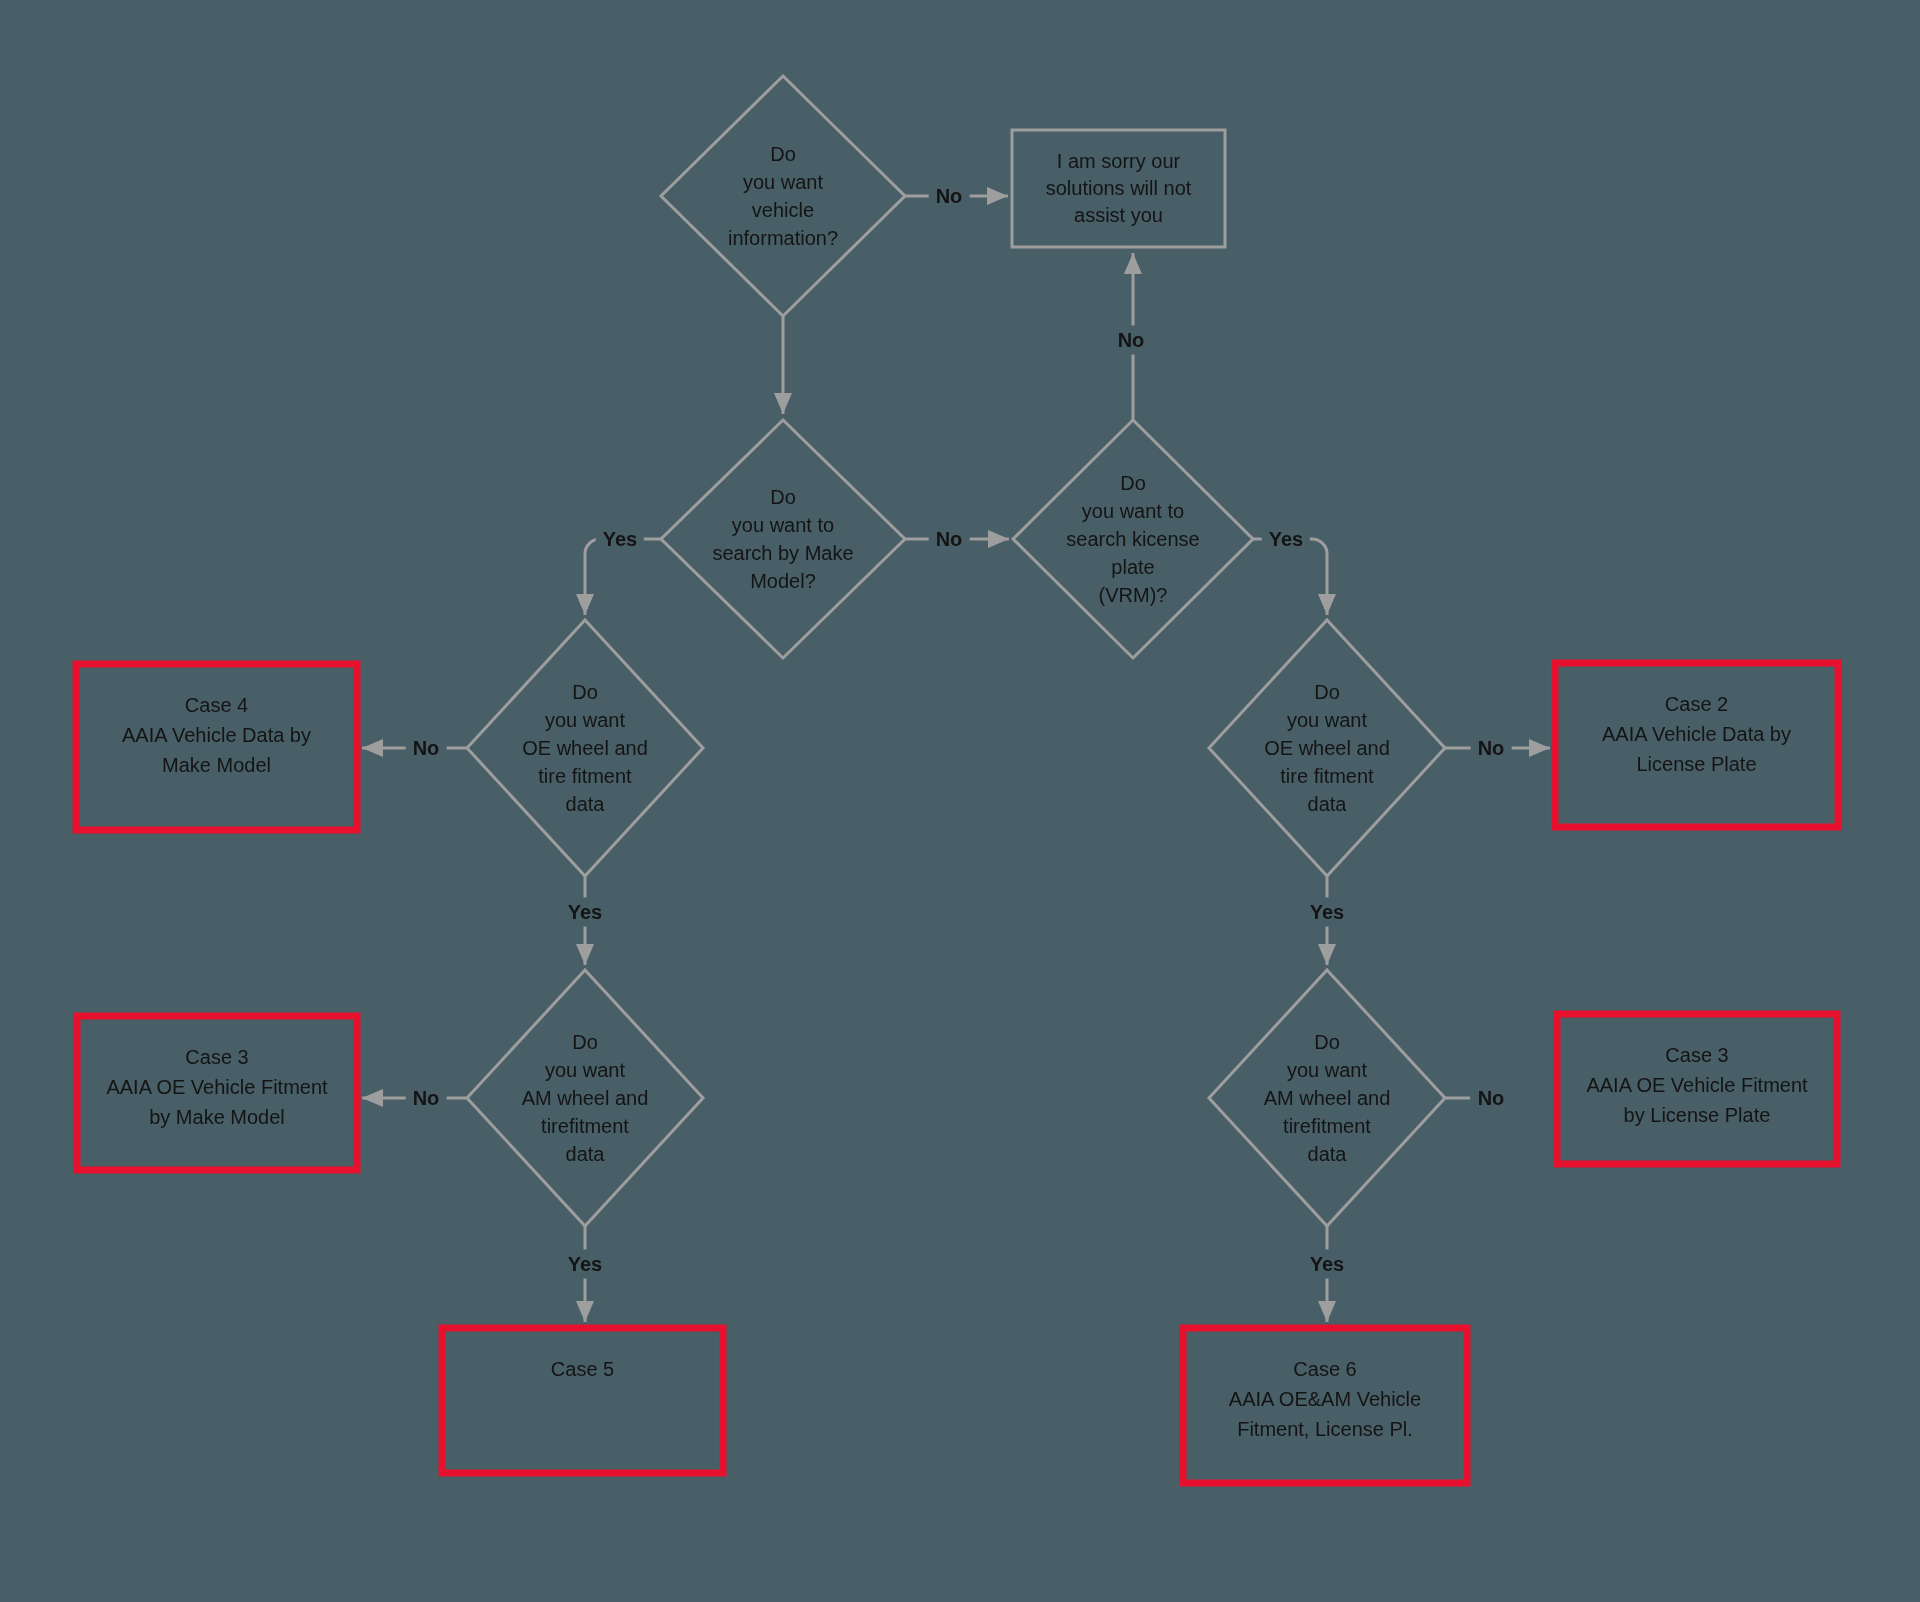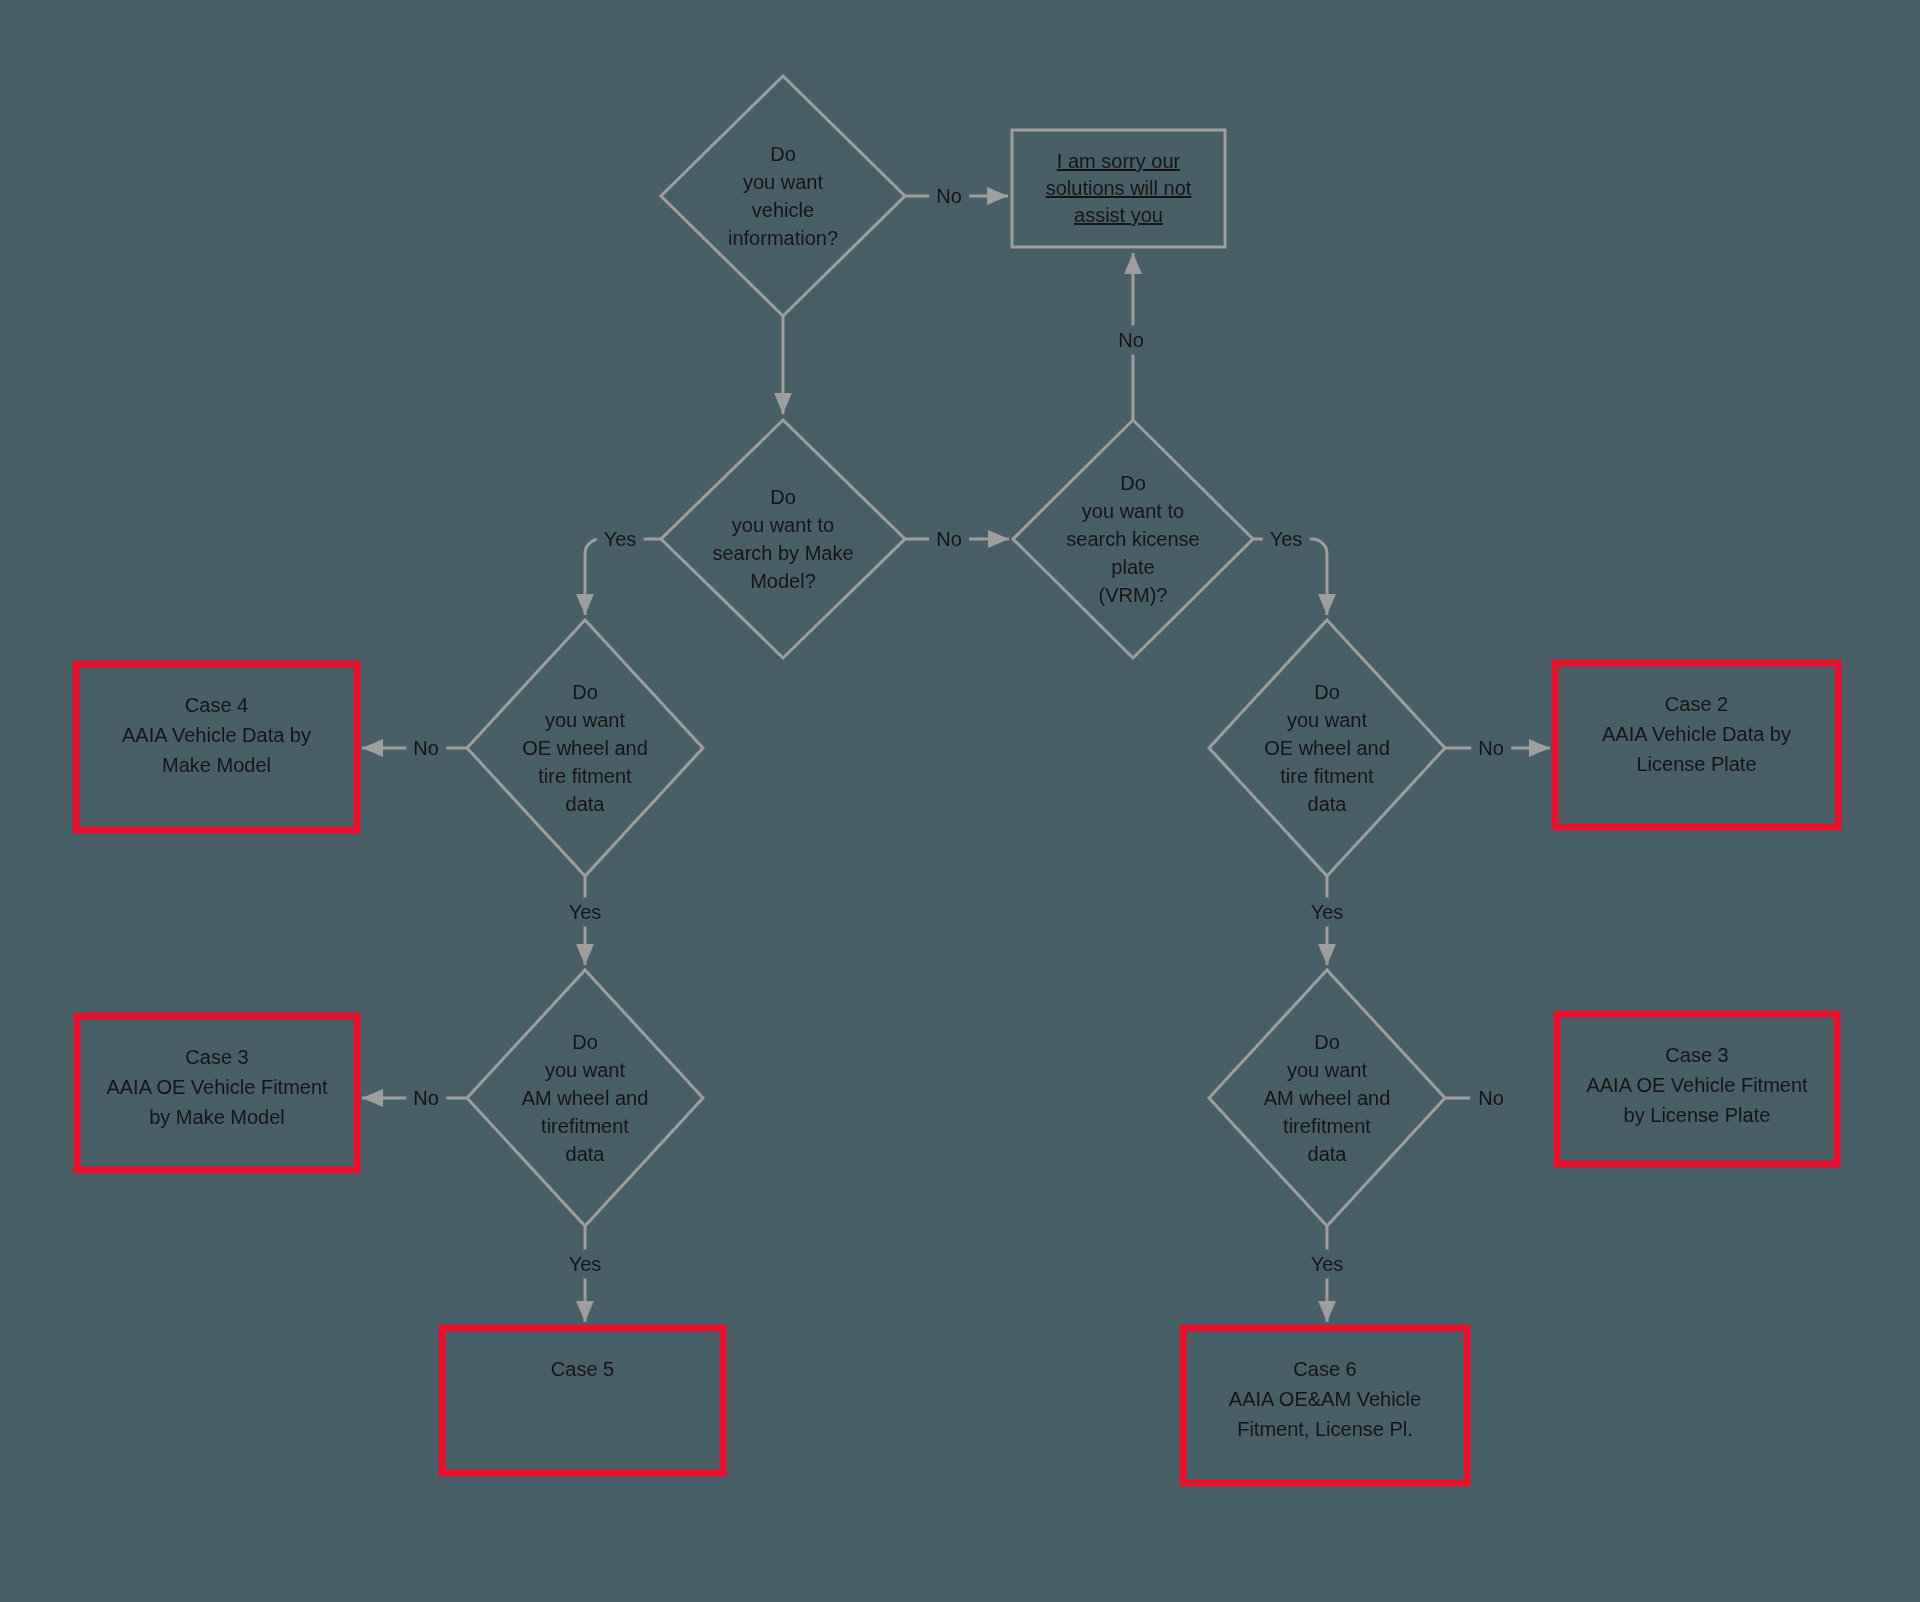--- a/index.html
+++ b/index.html
@@ -30,37 +30,38 @@
     font-size:20px;
     line-height:28px;
     white-space:pre-line;
     color:var(--text);
   }
   .terminal-text{
     position:absolute;
     left:1012px;top:130px;width:213px;height:117px;
     display:flex;align-items:center;justify-content:center;
     text-align:center;font-size:20px;line-height:27px;
-    white-space:pre-line;color:var(--text);text-decoration:underline;
+    white-space:pre-line;color:var(--text);
   }
   .case-text{
     position:absolute;
     text-align:center;
     font-size:20px;line-height:30px;
     padding-top:26px;
     color:var(--text);
   }
   .case-text .case-body{white-space:pre-line;display:block;}
   .edge-label{
     position:absolute;
     transform:translate(-50%,-50%);
     background:var(--background);
     padding:3px 7px;
     font-size:20px;
     color:var(--text);
+    font-weight:bold;
   }
 </style>
 </head>
 <body>
 
 <div class="canvas">
 
   <svg width="1920" height="1602" viewBox="0 0 1920 1602">
     <defs>
       <marker id="arrow" markerWidth="8" markerHeight="7" refX="7" refY="3" orient="auto" markerUnits="strokeWidth">

